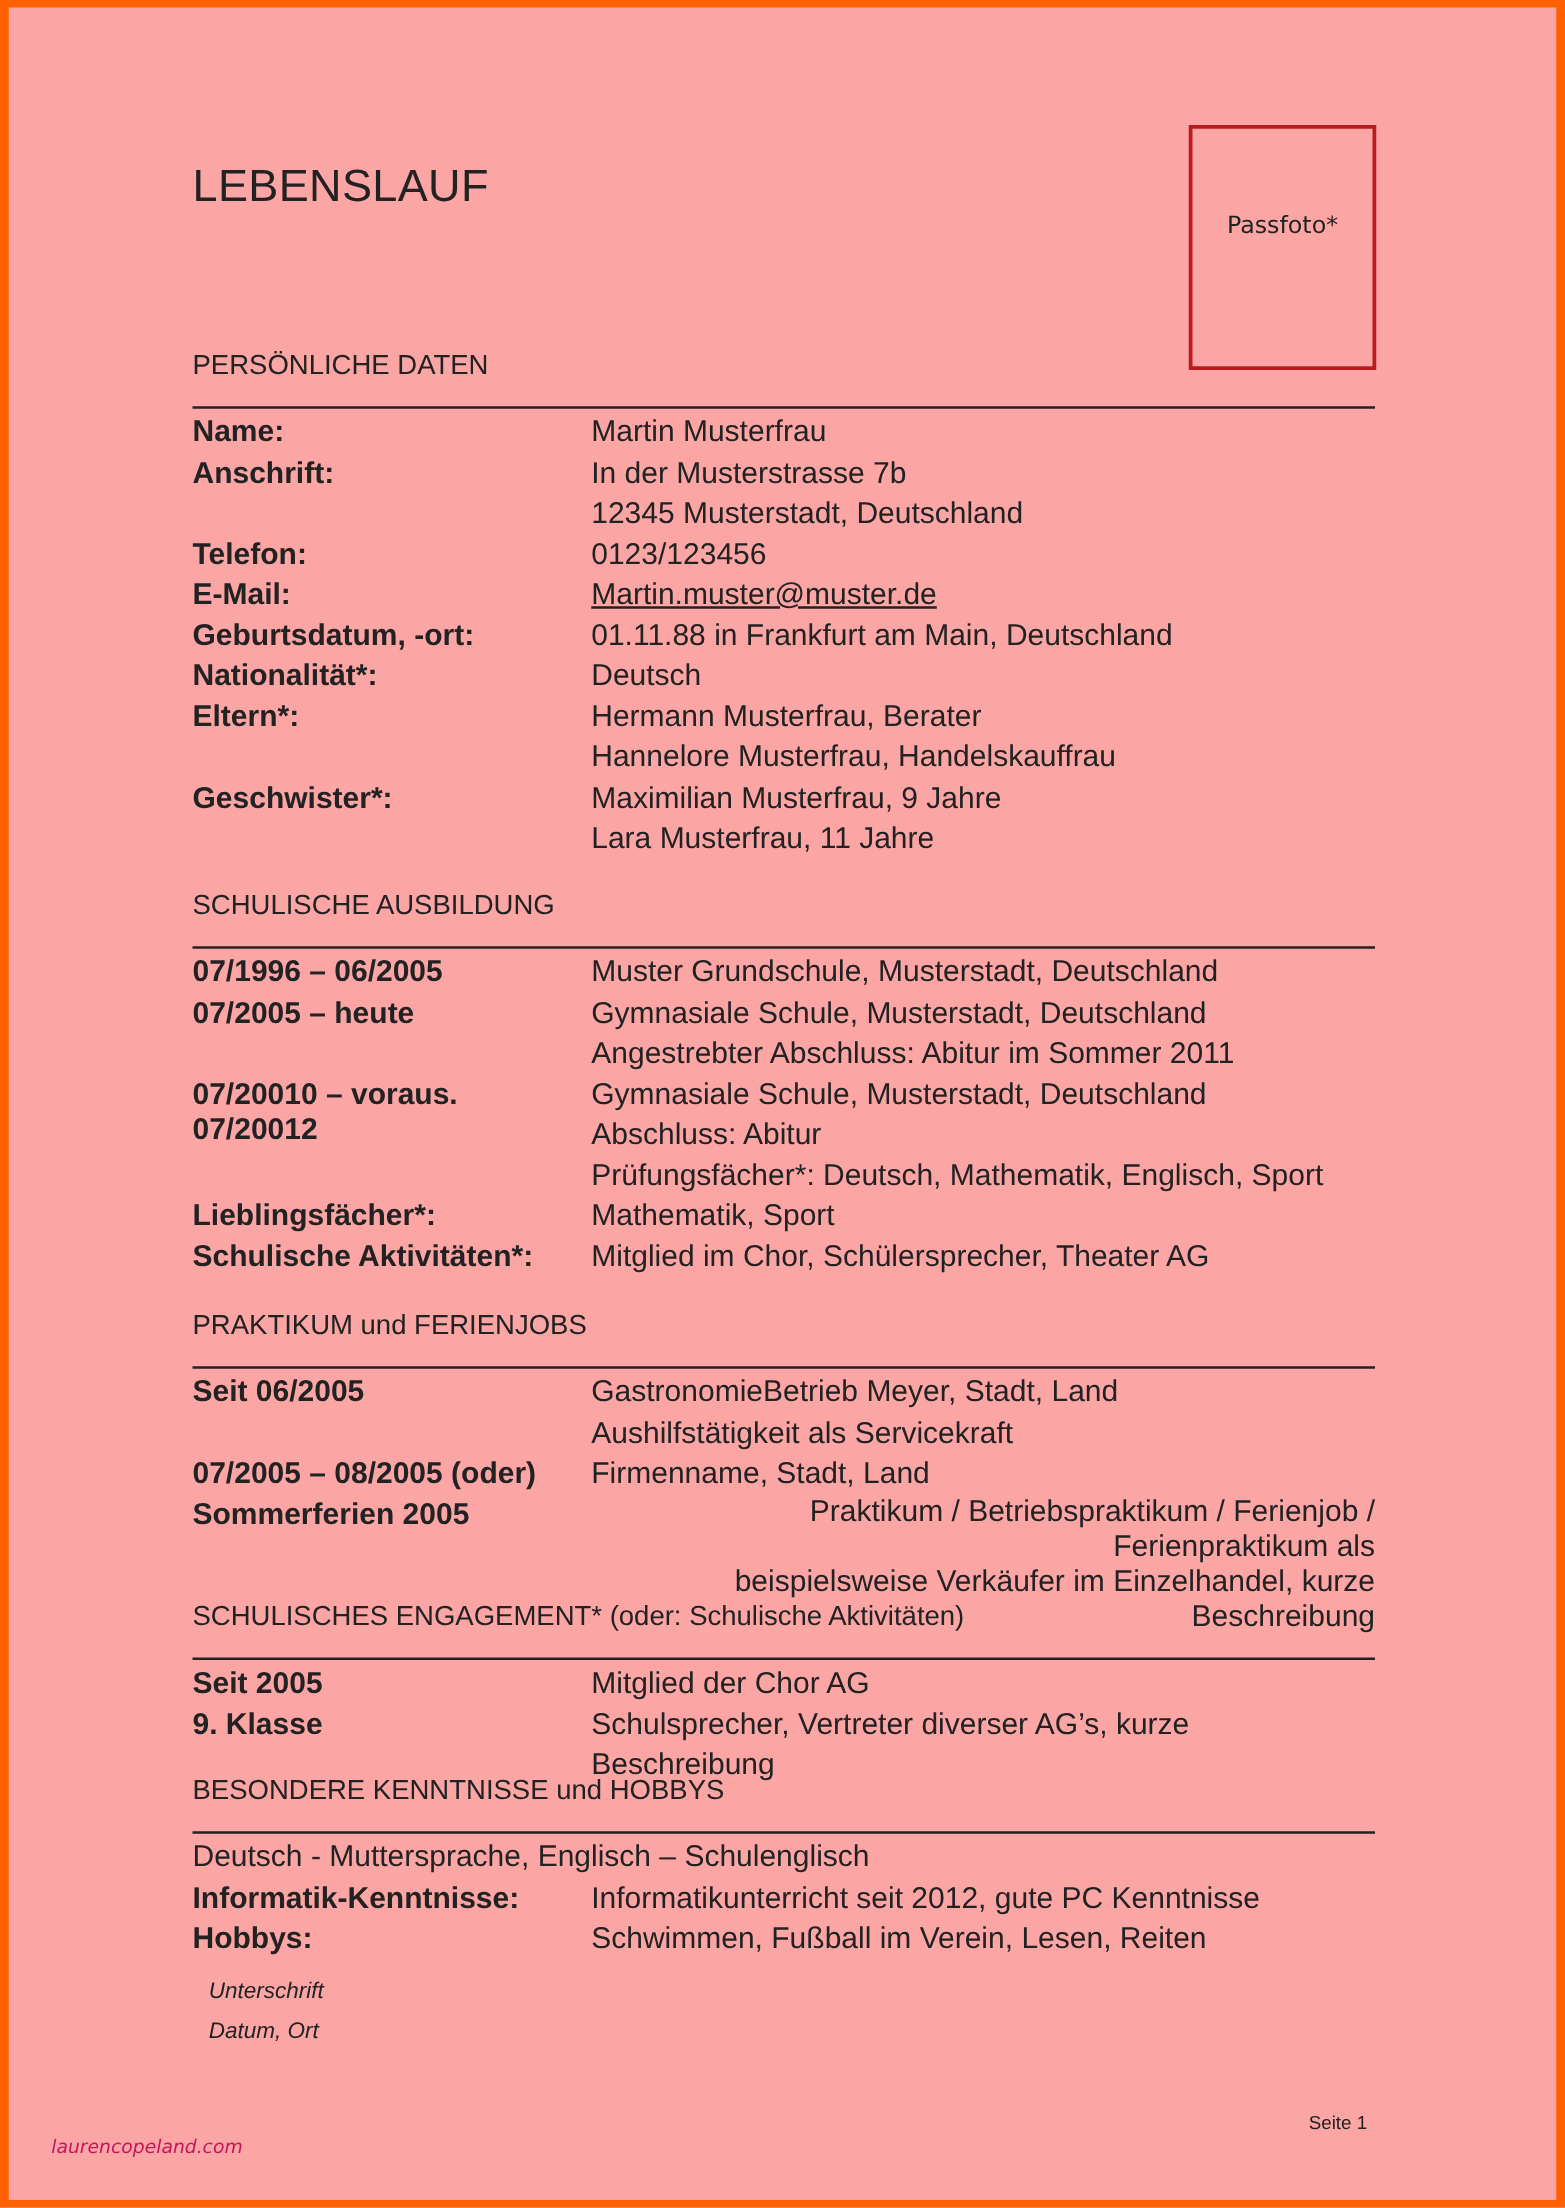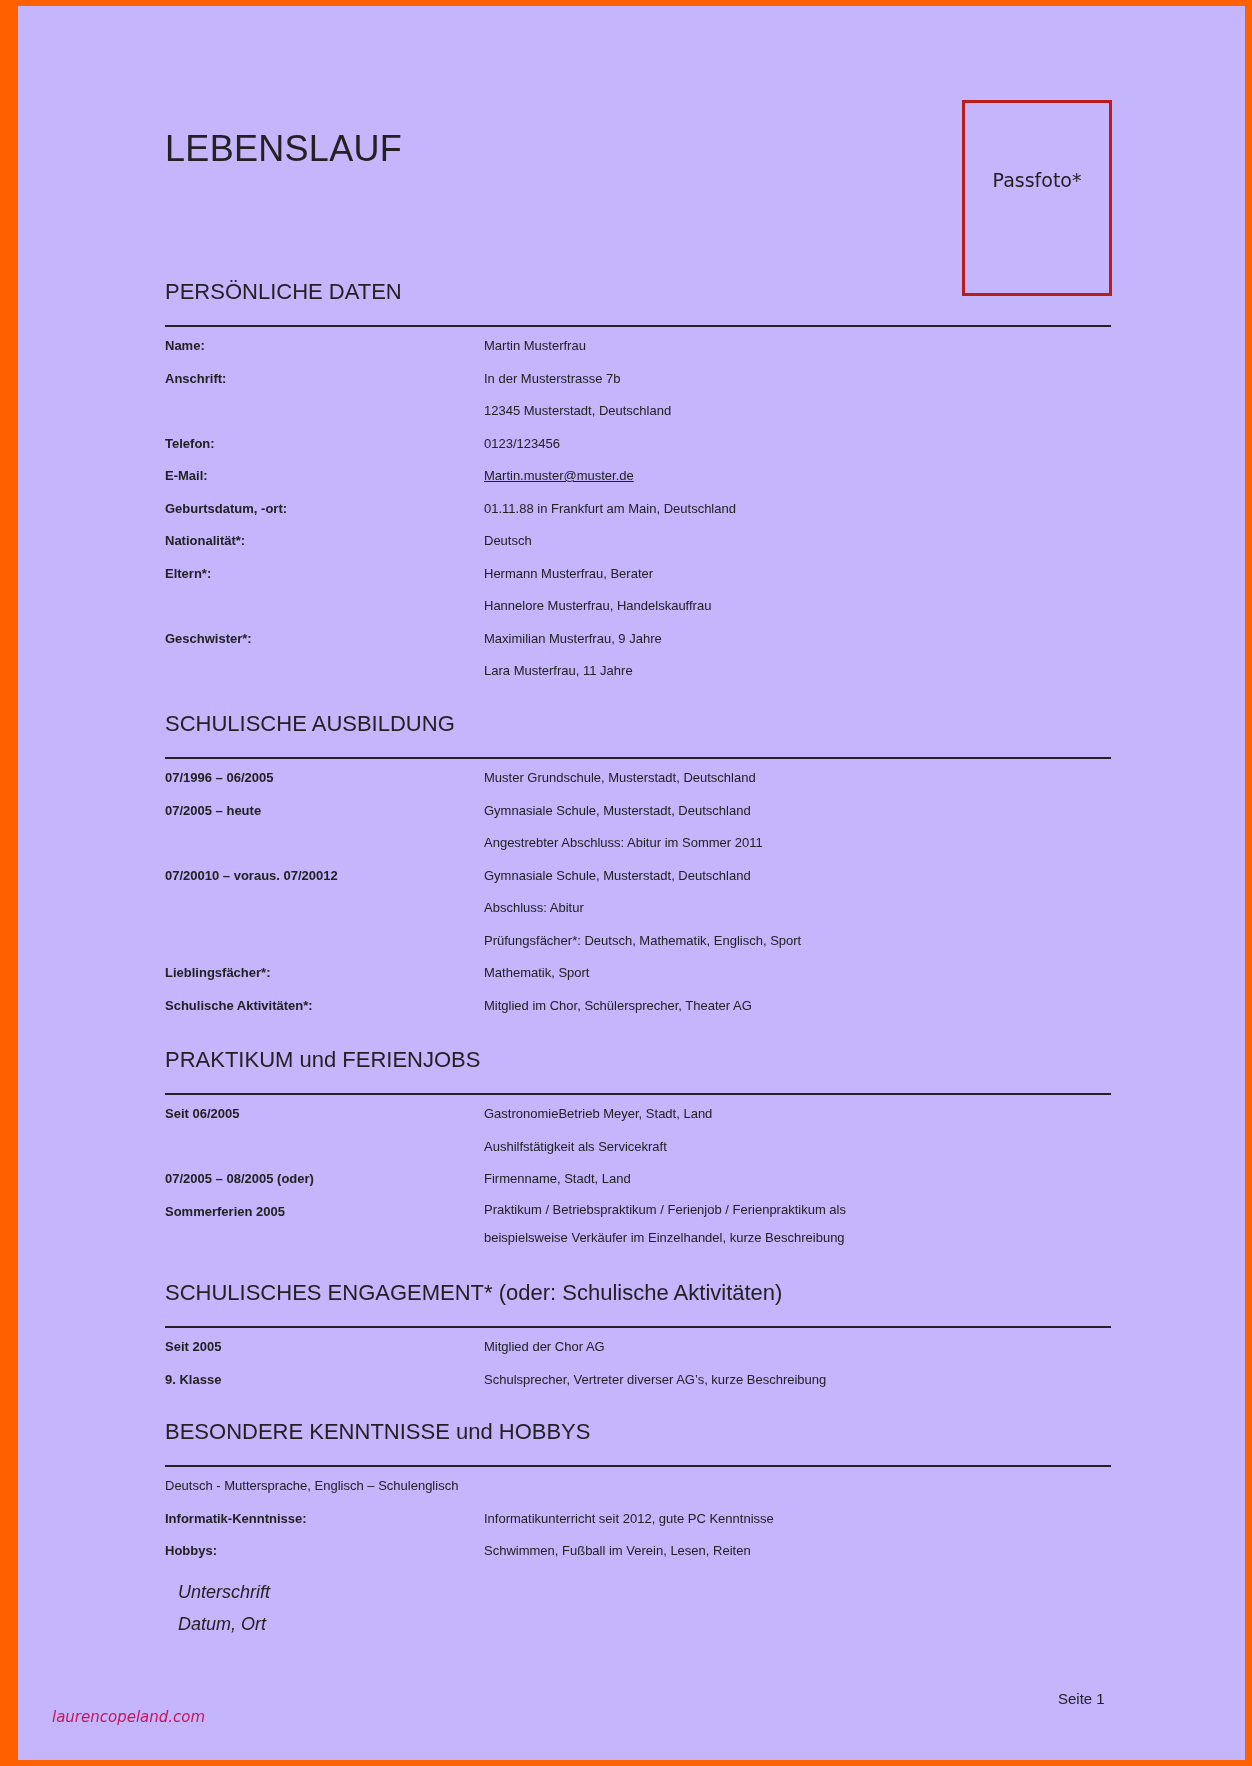--- a/index.html
+++ b/index.html
@@ -7,47 +7,46 @@
       width: 1252px; height: 1766px;
       background: #ff6000;
       position: relative;
       font-family: "Liberation Sans", sans-serif;
       color: #222;
       overflow: hidden;
     }
     .page {
       position: absolute;
       left: 7px; top: 6px; right: 7px; bottom: 6px;
-      background: #c4b5fd;
-      margin-left: 11px;
+      background: #fca5a5;
     }
     .title {
       position: absolute; left: 147px; top: 122px;
       font-size: 36px; letter-spacing: 0.3px; color: #222;
     }
     .photo {
       position: absolute; left: 944px; top: 94px;
       width: 144px; height: 190px;
       border: 3px solid #b91c1c;
     }
     .photo-label {
       position: absolute; left: 0; right: 0; top: 66px;
       text-align: center; font-family: "DejaVu Sans", sans-serif; font-size: 19px; color: #222;
     }
     .section { position: absolute; left: 147px; width: 946px; }
     .sec-head {
       font-size: 22px; color: #222; padding-bottom: 20px;
       border-bottom: 2px solid #222; height: 27px; line-height: 27px;
     }
     .rows { margin-top: 3px; }
-    .row { display: flex; font-size: 13px; line-height: 32.5px; }
+    .row { display: flex; font-size: 24px; line-height: 32.5px; }
     .row .lbl { width: 319px; font-weight: bold; flex-shrink: 0; }
     .row .val { flex: 1; }
     .row .val .line { display: block; }
-    .row.tight .val .line { line-height: 28px; }
+    .row.tight .val .line { line-height: 28px; text-align: right; }
     .email { text-decoration: underline; color: #222; }
     .sign { position: absolute; left: 160px; top: 1570px; font-size: 18px; line-height: 32px; font-style: italic; }
     .page-num { position: absolute; left: 1040px; top: 1684px; font-size: 15px; }
     .watermark {
       position: absolute; left: 34px; top: 1702px;
       font-family: "DejaVu Sans", sans-serif; font-size: 15px; color: #c2185b; font-style: italic;
     }
   </style>
 </head>
 <body>

